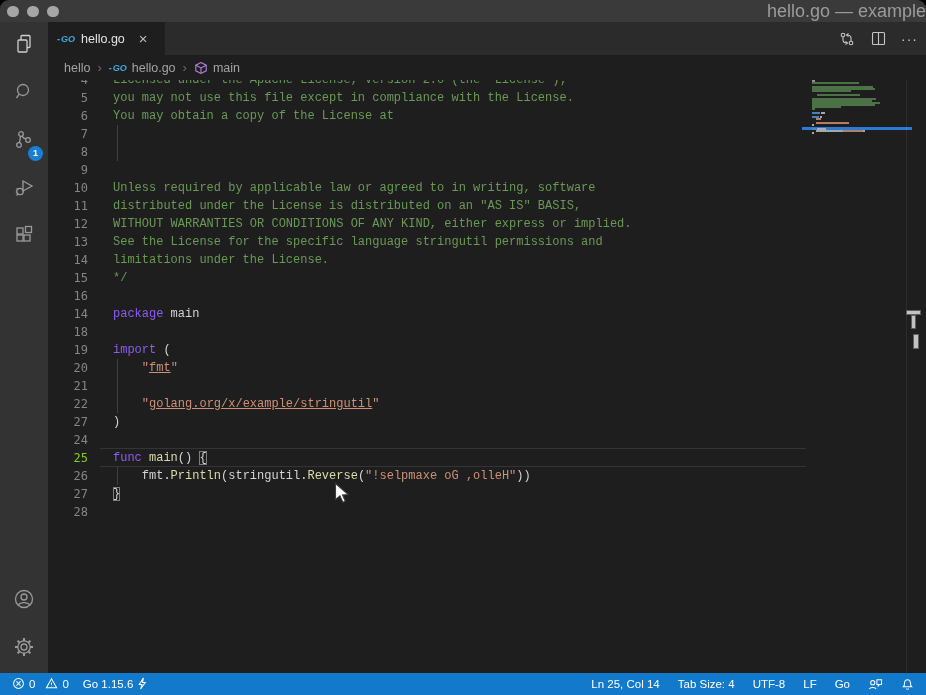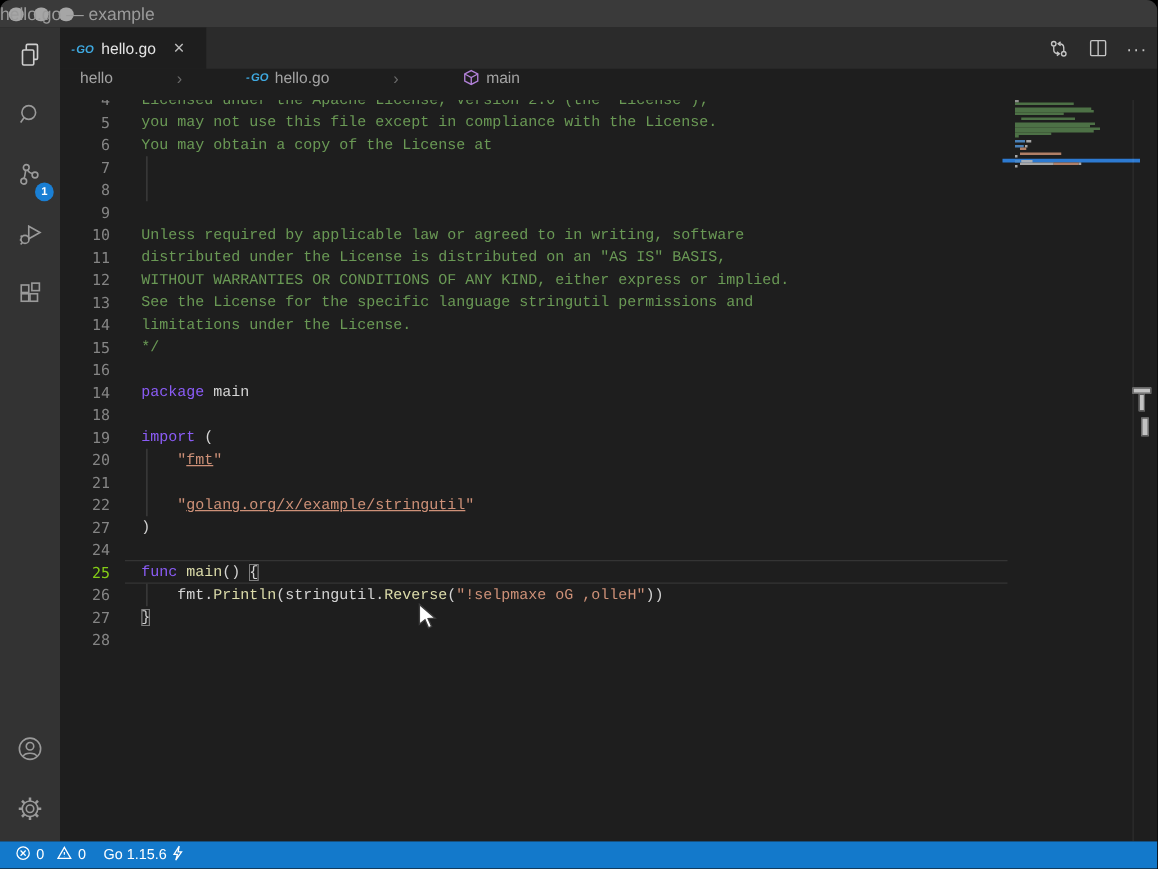--- a/index.html
+++ b/index.html
@@ -5,22 +5,22 @@
   * { margin:0; padding:0; box-sizing:border-box; }
   html,body { width:926px; height:695px; background:#000; overflow:hidden;
               font-family:"Liberation Sans", sans-serif; }
   .window { position:relative; width:926px; height:695px; background:#1e1e1e;
             border-radius:9px 9px 0 0; overflow:hidden; }
 
   
   .titlebar { position:relative; height:22px; background:#3a3a3a; }
   .traffic { position:absolute; top:5.5px; left:7px; display:flex; gap:8.5px; }
   .traffic span { width:11.5px; height:11.5px; border-radius:50%; background:#a6a6a6; display:block; }
-  .win-title { position:absolute; width:100%; text-align:left; line-height:22px;
-               font-size:14px; color:#9b9b9b;border-radius:10px; }
+  .win-title { position:absolute; width:100%; text-align:right; line-height:22px;
+               font-size:18px; color:#9b9b9b;border-radius:10px; }
 
   
   .main { display:flex; height:651px; }
   .activitybar { position:relative; width:48px; background:#333333; flex:none;
                  display:flex; flex-direction:column; align-items:center; }
   .ab-item { position:relative; width:48px; height:48px; display:flex;
              align-items:center; justify-content:center; cursor:pointer; }
   .ab-item svg { stroke:#9a9a9a; fill:none; stroke-width:1.3; }
   .ab-item.bright svg { stroke:#cfcfcf; }
   .ab-spacer { flex:1; }
@@ -39,22 +39,22 @@
   .go-logo { color:#3fa9e0; font-weight:bold; font-style:italic; font-size:9px;
              letter-spacing:0; white-space:nowrap; }
   .go-logo::before { content:"-"; margin-right:1px; }
   .tab-actions { position:absolute; right:8px; top:0; height:33px; display:flex;
                  align-items:center; gap:14px; }
   .tab-actions .ta { color:#c5c5c5; cursor:pointer; display:flex; align-items:center; }
   .tab-actions svg { stroke:#c5c5c5; fill:none; stroke-width:1.1; }
   .dots { font-size:14px; letter-spacing:1px; color:#c5c5c5; }
 
   
-  .breadcrumbs { height:25px; background:#1e1e1e; display:flex; align-items:flex-start;
-                 padding-left:16px; font-size:12.5px; color:#a3a3a3;gap:44px; }
+  .breadcrumbs { height:25px; background:#1e1e1e; display:flex; align-items:center;
+                 padding-left:16px; font-size:12.5px; color:#a3a3a3; }
   .bc-item { display:flex; align-items:center; cursor:pointer; }
   .bc-sep { color:#6a6a6a; margin:0 7px; font-size:13px; }
   .bc-icon { margin-right:5px; display:flex; align-items:center; }
 
   
   .editor { position:relative; height:593px; background:#1e1e1e; overflow:hidden; }
   .line { position:absolute; left:0; height:18px; font-family:"DejaVu Sans Mono", monospace;
           font-size:12px; line-height:18px; }
   .ln { position:absolute; left:0; width:40px; text-align:right; color:#858585; }
   .line.current .ln { color:#84cc16; }
@@ -402,20 +402,40 @@
       </span>
       <span class="sb-item">
         <span>Go 1.15.6</span>
         <span>
           <svg width="10" height="13" viewBox="0 0 10 14">
               <path d="M6.5 1 L2 8 H5 L3.5 13 L8.5 6 H5.5 Z"></path>
             </svg>
         </span>
       </span>
     </div>
+    <div class="sb-right">
+      <span class="sb-item">Ln 25, Col 14</span>
+      <span class="sb-item">Tab Size: 4</span>
+      <span class="sb-item">UTF-8</span>
+      <span class="sb-item">LF</span>
+      <span class="sb-item">Go</span>
+      <span class="sb-item">
+        <svg width="15" height="13" viewBox="0 0 16 14">
+            <circle cx="5" cy="5" r="2.2"></circle>
+            <path d="M1.5 12 C2 9.5 8 9.5 8.5 12"></path>
+            <path d="M9.5 2 H14.5 V7 H12.5 L11 8.5 V7 H9.5 Z"></path>
+          </svg>
+      </span>
+      <span class="sb-item">
+        <svg width="13" height="13" viewBox="0 0 14 14">
+            <path d="M7 1.8 C4.8 1.8 3.8 3.5 3.8 5.5 C3.8 8.5 2.5 9.5 2.5 9.5 H11.5 C11.5 9.5 10.2 8.5 10.2 5.5 C10.2 3.5 9.2 1.8 7 1.8 Z"></path>
+            <path d="M5.8 11.5 C6 12.3 8 12.3 8.2 11.5"></path>
+          </svg>
+      </span>
+    </div>
   </div>
 
   <div class="mouse-cursor">
     <svg width="17" height="23" viewBox="0 0 17 23">
         <path d="M1.5 1.5 L1.5 17.5 L6 13.8 L8.8 20.3 L11.3 19.2 L8.5 12.9 L14.2 12.6 Z" fill="#ffffff" stroke="#3c3c3c" stroke-width="1.1"></path>
       </svg>
   </div>
 
 </div>
 

